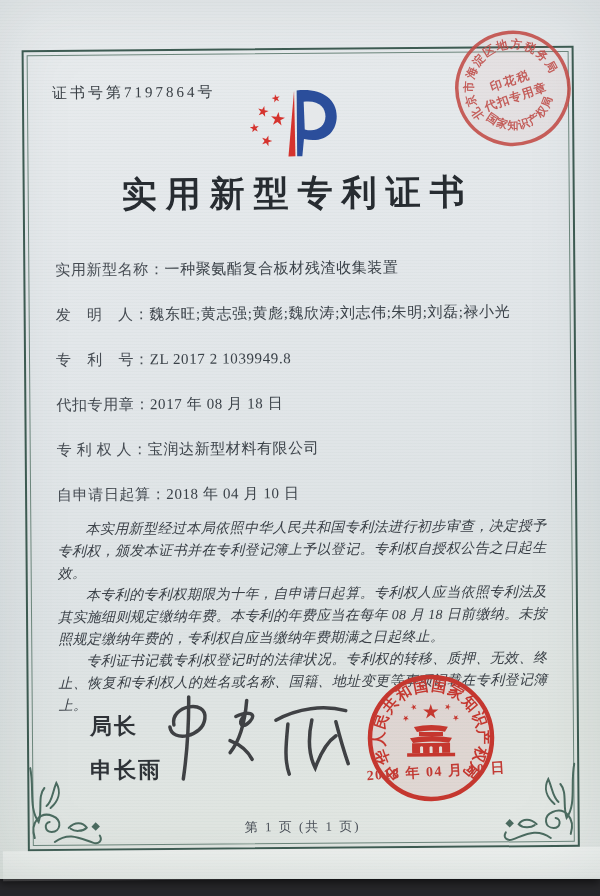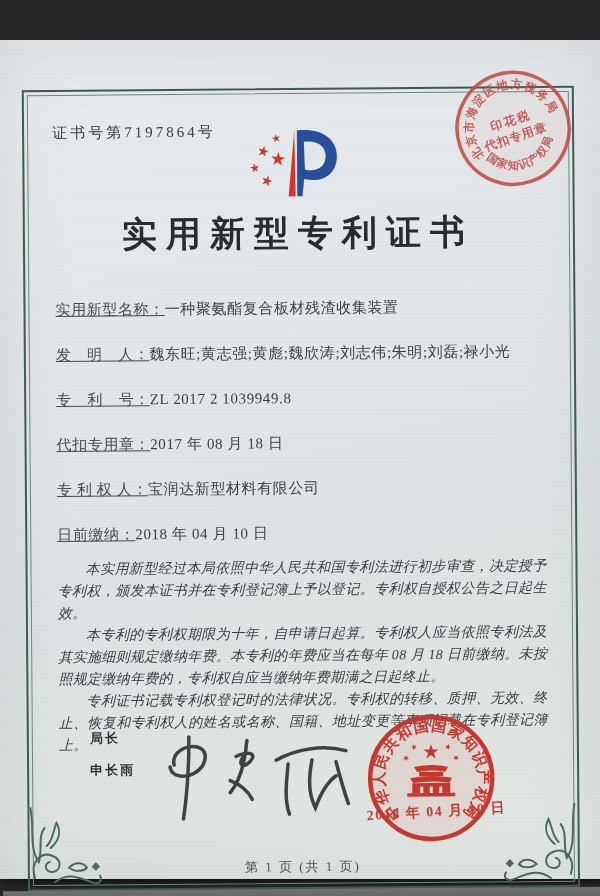--- a/index.html
+++ b/index.html
@@ -1,39 +1,39 @@
 <!DOCTYPE html>
 <html><head>
 <meta charset="utf-8">
 <style>
   html,body{margin:0;padding:0;width:600px;height:896px;overflow:hidden;
     font-family:"Liberation Serif", serif;}
   .backdrop{position:absolute;inset:0;background:#27272a;}
   .paper{position:absolute;left:0;top:0;right:0;bottom:17px;
     background:linear-gradient(165deg,#e9ecee 0%,#e3e7ea 35%,#dee3e5 62%,#e0e5e1 85%,#e6eae8 100%);
-    box-shadow:0 4px 8px rgba(0,0,0,.55), inset 0 0 70px rgba(110,125,130,.18);margin-top:40px;}
+    box-shadow:0 4px 8px rgba(0,0,0,.55), inset 0 0 70px rgba(110,125,130,.18);}
   .paper::before{content:"";position:absolute;inset:0;pointer-events:none;
     background:repeating-linear-gradient(0deg, rgba(130,155,145,.045) 0 1px, transparent 1px 3px);}
   .tilt{position:absolute;inset:0;transform:rotate(-0.45deg);transform-origin:50% 55%;}
   .frame{position:absolute;left:25px;top:48px;width:548px;height:797px;
     border:2px solid #3d5b52;}
   .frame::after{content:"";position:absolute;inset:3px;border:1px solid #6b857b;}
   .cert-no{position:absolute;left:55px;top:82px;font-size:15px;letter-spacing:3px;color:#3a4046;}
   .title{position:absolute;left:0;right:0;top:170px;text-align:center;
     font-size:35px;font-weight:600;letter-spacing:9px;color:#272c31;}
   .logo{position:absolute;left:246px;top:86px;}
   .stamp-tax{position:absolute;left:453px;top:27px;transform:rotate(-18deg);opacity:.88;}
   .fields{position:absolute;left:57px;top:258px;right:53px;}
   .field-row{font-size:15px;color:#3b4249;letter-spacing:.6px;line-height:20px;margin-bottom:25px;white-space:nowrap;}
-  .field-label{color:#454b52;text-decoration:underline;}
+  .field-label{color:#454b52;}
   .body-text{position:absolute;left:57px;top:517px;width:489px;
     font-size:14px;line-height:22px;color:#3a4047;font-style:italic;letter-spacing:.3px;}
   .body-text p{margin:0;text-indent:2em;text-align:justify;}
-  .signer{position:absolute;left:88px;top:688px;
-    font-family:"Liberation Sans", sans-serif;font-size:13px;font-weight:600;color:#2f3338;}
+  .signer{position:absolute;left:88px;top:710px;
+    font-family:"Liberation Sans", sans-serif;font-size:22px;font-weight:600;color:#2f3338;}
   .signer div{margin-bottom:14px;letter-spacing:2px;}
   .signature{position:absolute;left:148px;top:688px;}
   .seal{position:absolute;left:362px;top:672px;}
   .seal-date{position:absolute;left:356px;top:764px;width:156px;text-align:center;
     font-size:14px;font-weight:700;letter-spacing:1.5px;color:#c23a34;transform:rotate(-3deg);}
   .footer{position:absolute;left:0;right:0;top:818px;text-align:center;
     font-size:13px;letter-spacing:2px;color:#4a5058;}
   .corner{position:absolute;top:764px;}
   .corner.left{left:22px;}
   .corner.right{left:498px;transform:scaleX(-1);}
@@ -85,21 +85,21 @@
       </svg>
 
       <div class="title">实用新型专利证书</div>
 
       <div class="fields">
         <div class="field-row"><span class="field-label">实用新型名称：</span><span>一种聚氨酯复合板材残渣收集装置</span></div>
         <div class="field-row"><span class="field-label">发　明　人：</span><span>魏东旺;黄志强;黄彪;魏欣涛;刘志伟;朱明;刘磊;禄小光</span></div>
         <div class="field-row"><span class="field-label">专　利　号：</span><span>ZL 2017 2 1039949.8</span></div>
         <div class="field-row"><span class="field-label">代扣专用章：</span><span>2017 年 08 月 18 日</span></div>
         <div class="field-row"><span class="field-label">专 利 权 人：</span><span>宝润达新型材料有限公司</span></div>
-        <div class="field-row"><span class="field-label">日前缴纳：</span><span>2018 年 04 月 10 日</span></div>
+        <div class="field-row"><span class="field-label">自申请日起算：</span><span>2018 年 04 月 10 日</span></div>
       </div>
 
       <div class="body-text">
         <p>本实用新型经过本局依照中华人民共和国专利法进行初步审查，决定授予专利权，颁发本证书并在专利登记簿上予以登记。专利权自授权公告之日起生效。</p>
         <p>本专利的专利权期限为十年，自申请日起算。专利权人应当依照专利法及其实施细则规定缴纳年费。本专利的年费应当在每年 08 月 18 日前缴纳。未按照规定缴纳年费的，专利权自应当缴纳年费期满之日起终止。</p>
         <p>专利证书记载专利权登记时的法律状况。专利权的转移、质押、无效、终止、恢复和专利权人的姓名或名称、国籍、地址变更等事项记载在专利登记簿上。</p>
       </div>
 
       <div class="signer">
         <div>局长</div>

